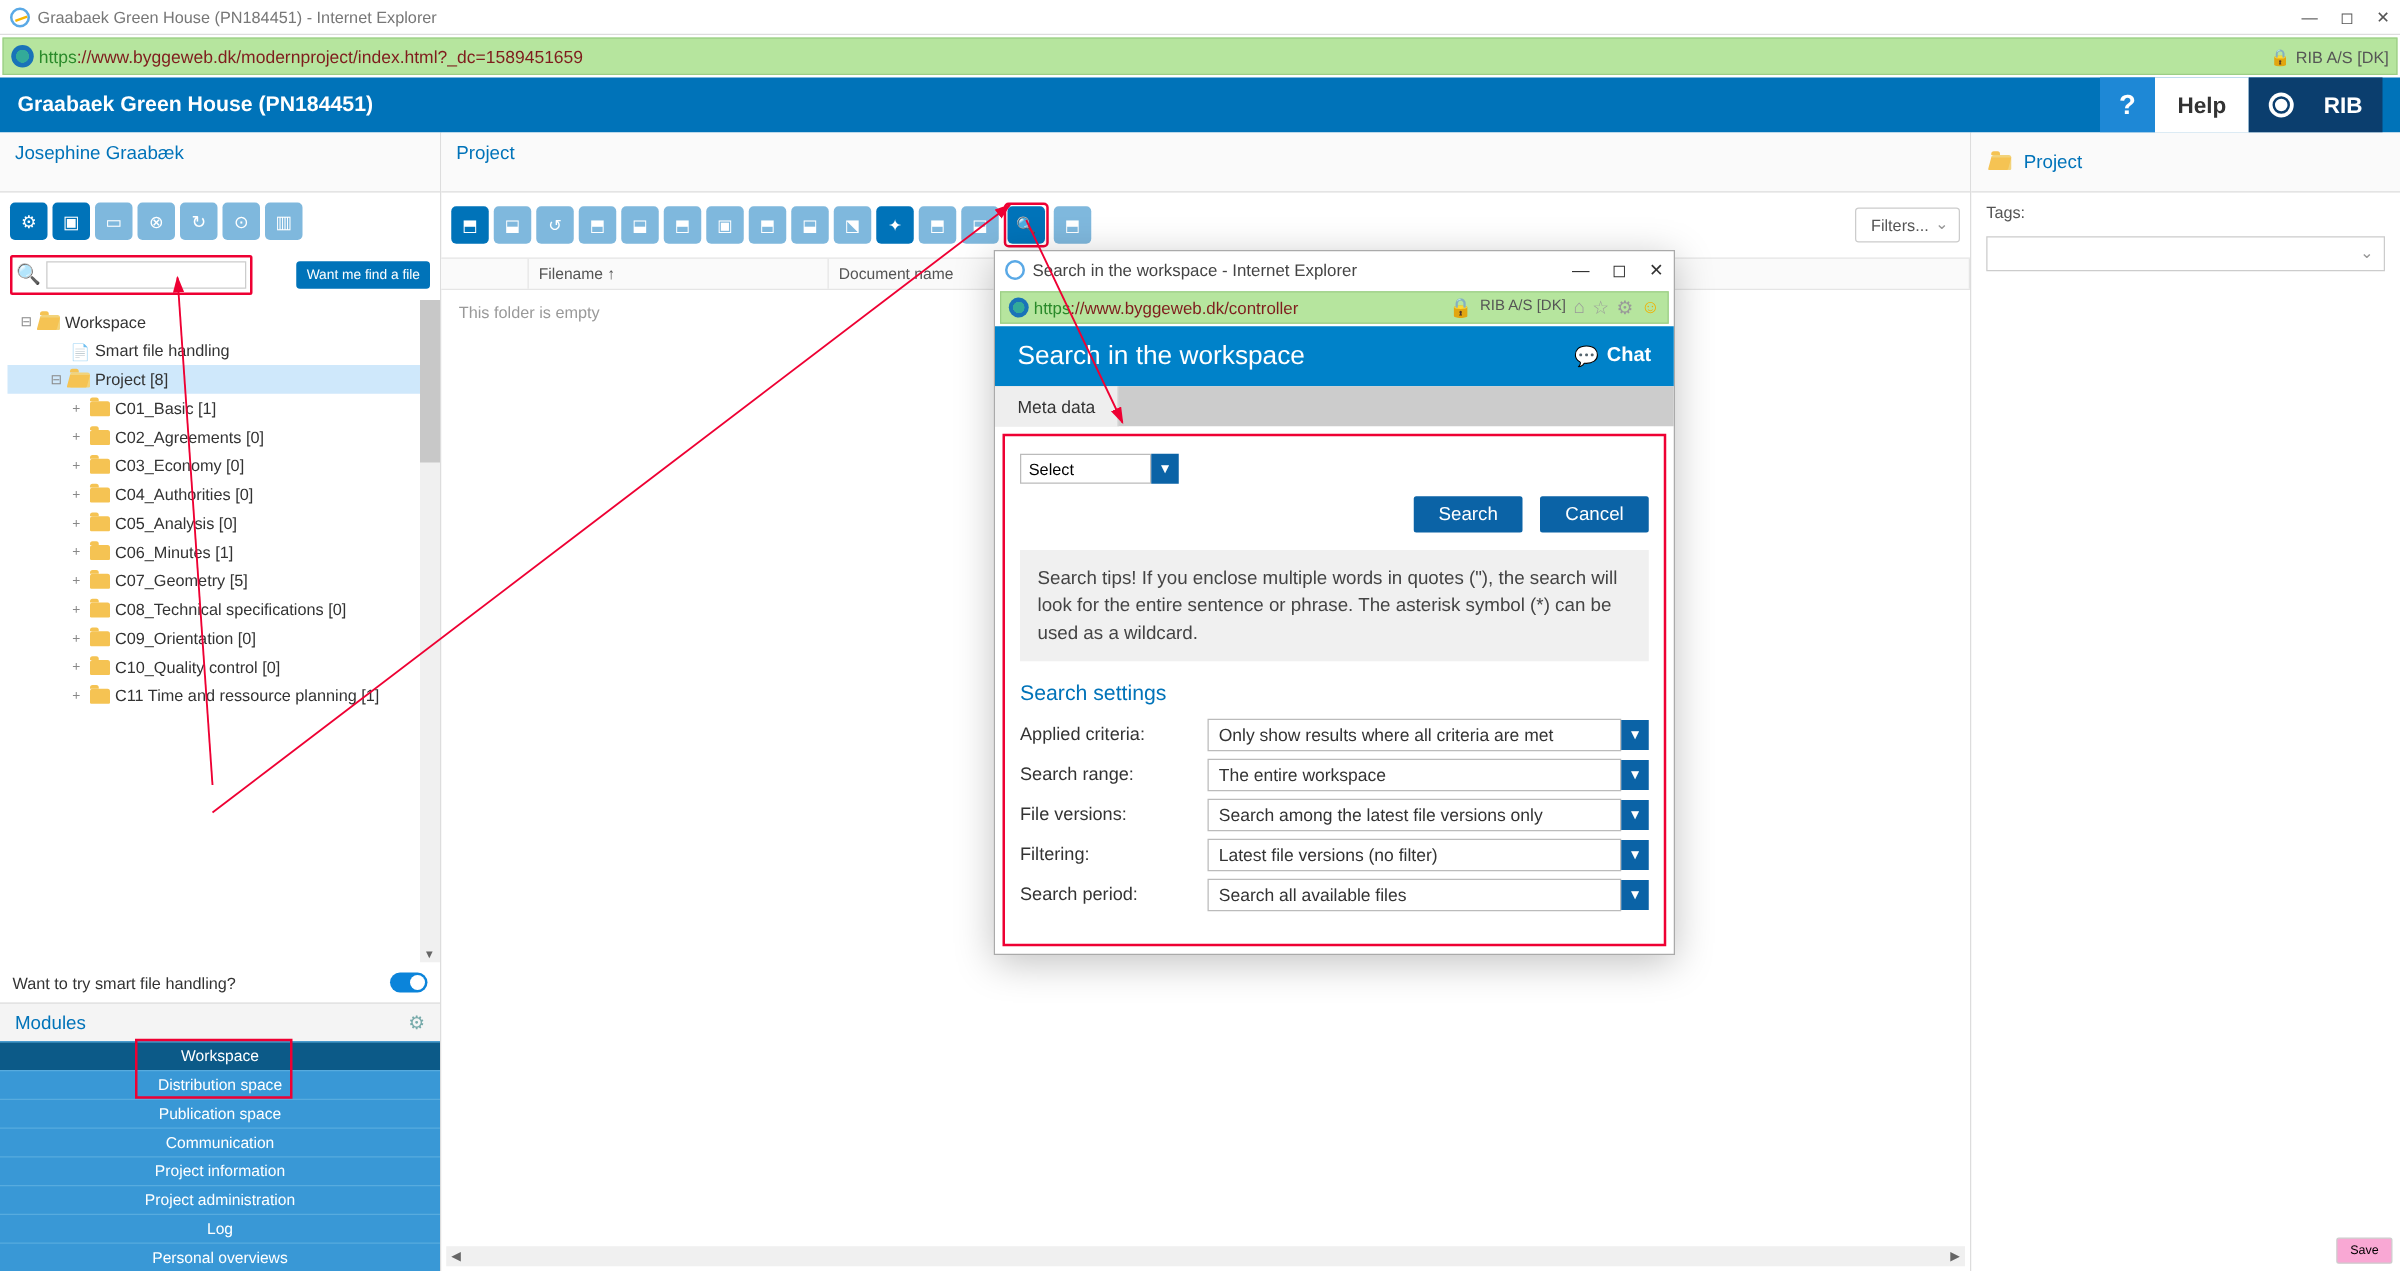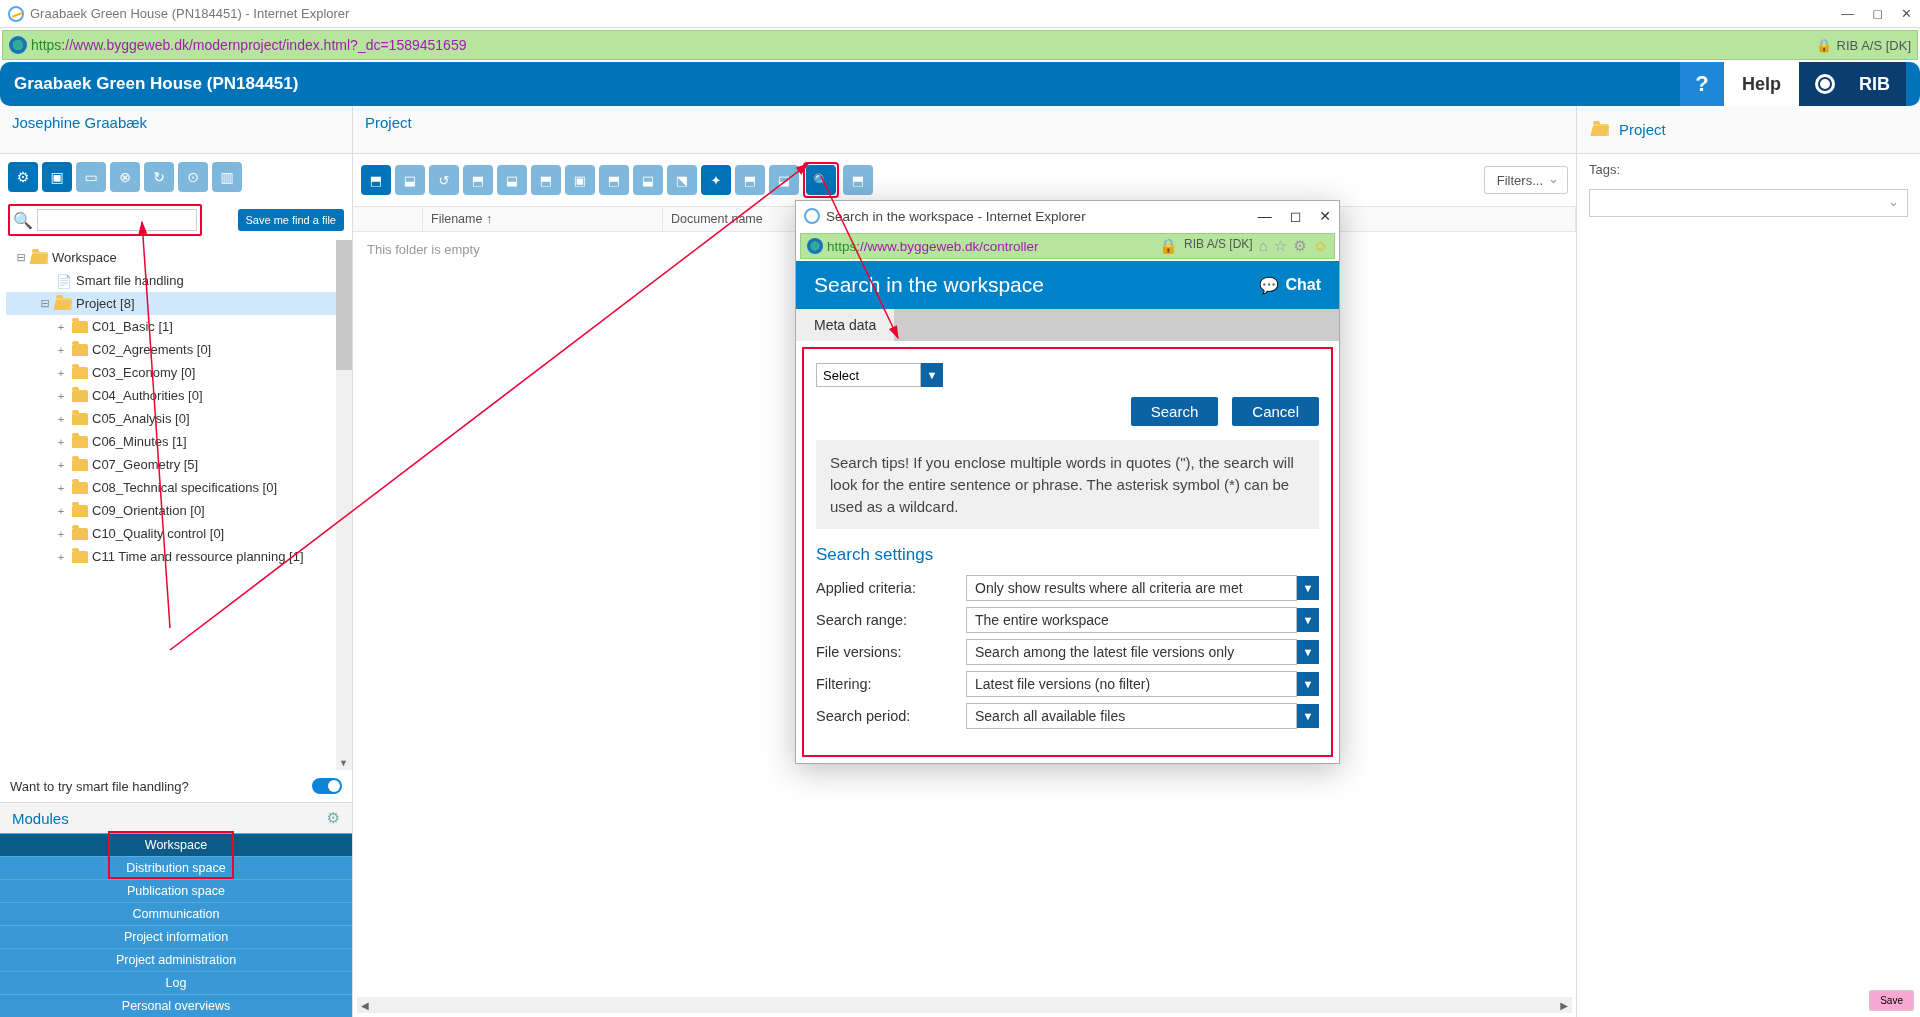--- a/index.html
+++ b/index.html
@@ -5,23 +5,23 @@
   * { box-sizing: border-box; margin: 0; padding: 0; }
   body { font-family: "Segoe UI", Arial, sans-serif; font-size: 13px; color: #333; background: #fff; overflow: hidden; }
   .ie-title { height: 28px; background: #fff; border-bottom: 1px solid #ddd; display: flex; align-items: center; padding: 0 8px; font-size: 13px; color: #777; }
   .ie-title .ie-icon { width: 16px; height: 16px; border-radius: 50%; border: 2px solid #5aa9e6; margin-right: 6px; position: relative; }
   .ie-title .ie-icon::after { content:''; position:absolute; width:10px; height:2px; background:#f7b500; top:6px; left:2px; transform:rotate(-20deg); }
   .ie-win { margin-left:auto; display:flex; gap:18px; color:#555; }
   .urlbar { height: 30px; background: #b6e59e; border: 1px solid #9cce86; margin: 2px; display:flex; align-items:center; padding:0 6px; font-size:14px; color:#999; }
   .urlbar .logo { width:18px; height:18px; background:radial-gradient(circle,#3a9 40%,#1973b8 42%); border-radius:50%; margin-right:4px; }
   .urlbar .ssl { margin-left:auto; font-size:13px; color:#555; display:flex; align-items:center; gap:4px;}
   .urlbar .lock { color:#777; }
-  .u-gray{color:#a21caf;}
+  .u-gray{color:#7f1d1d;}
   .u-green{color:#2a8a2a;}
-  .appbar { height: 44px; background: #0073b9; color:#fff; display:flex; align-items:center; padding:0 14px; font-size:17px; font-weight:600;border-radius:10px; }
+  .appbar { height: 44px; background: #0073b9; color:#fff; display:flex; align-items:center; padding:0 14px; font-size:17px; font-weight:600; }
   .appbar .right { margin-left:auto; display:flex; align-items:stretch; height:44px;}
   .appbar .help-q { width:44px; background:#1e88d6; display:flex; align-items:center; justify-content:center; font-size:22px; }
   .appbar .help-t { background:#fff; color:#333; padding:0 18px; display:flex; align-items:center; font-size:18px;}
   .appbar .rib { background:#0b3e6e; padding:0 16px; display:flex; align-items:center; font-weight:700; font-size:18px; gap:24px;}
   .rib-ico{width:20px;height:20px;border-radius:50%;background:#fff;position:relative;}
   .rib-ico::before{content:'';position:absolute;inset:3px;border-radius:50%;border:2px solid #0b3e6e;}
   .main { display:flex; height: calc(1017px - 28px - 34px - 44px); }
   .col-left { width: 353px; display:flex; flex-direction:column; border-right:1px solid #ddd;}
   .col-mid  { flex:1; display:flex; flex-direction:column; border-right:1px solid #ddd; position:relative;}
   .col-right{ width: 343px; display:flex; flex-direction:column;}
@@ -146,21 +146,21 @@
       <div class="tbtn lite">⊗</div>
       <div class="tbtn lite">↻</div>
       <div class="tbtn lite">⊙</div>
       <div class="tbtn lite">▥</div>
     </div>
     <div class="searchrow">
       <div class="box">
         <span class="mag">🔍</span>
         <input type="text" style="">
       </div>
-      <button class="help-find">Save me find a file</button>
+      <button class="help-find">Want me find a file</button>
     </div>
 
     <div class="tree" id="tree">
         <div class="tree-row d1">
           <span class="tw">⊟</span>
           <span class="folder-ico open "></span>
           <span>Workspace</span>
         </div>
         <div class="tree-row d2">
           <span class="tw"></span>

